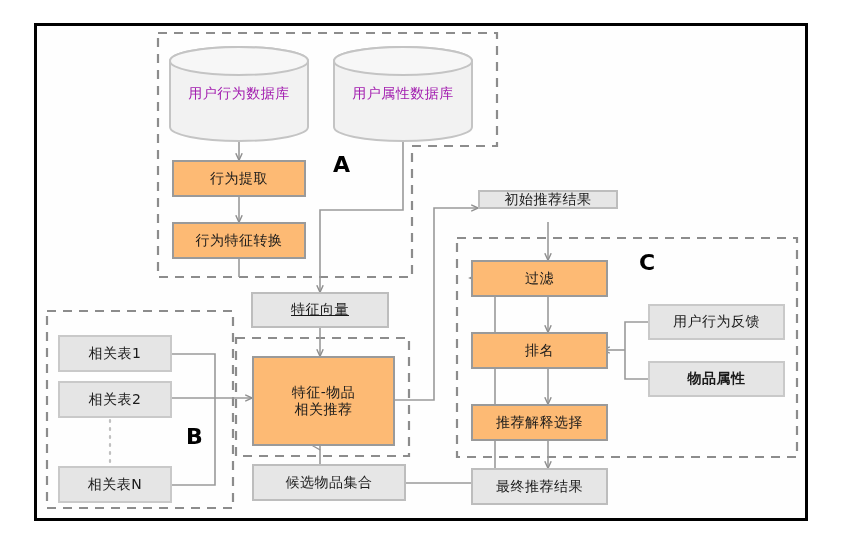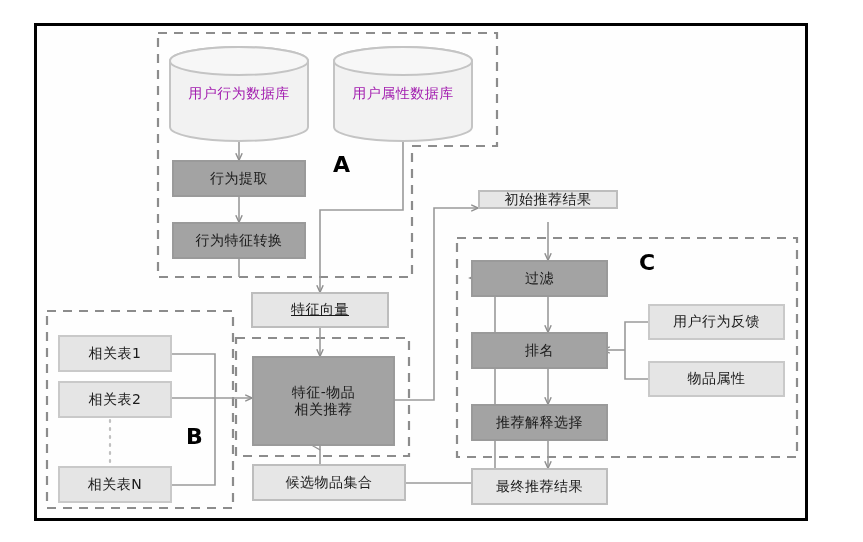--- a/index.html
+++ b/index.html
@@ -2,21 +2,21 @@
 <html><head>
 <meta charset="utf-8">
 <title>Recommendation System Flowchart</title>
 <style>
   html,body{margin:0;padding:0;background:#ffffff;}
   body{font-family:"DejaVu Sans","Liberation Sans",sans-serif;}
   #stage{position:relative;width:863px;height:542px;background:#ffffff;overflow:hidden;}
   #frame{position:absolute;left:34px;top:23px;width:774px;height:498px;border:3px solid #000000;background:#fefefe;box-sizing:border-box;}
   svg#canvas{position:absolute;left:0;top:0;width:863px;height:542px;}
   .node{position:absolute;box-sizing:border-box;display:flex;align-items:center;justify-content:center;text-align:center;line-height:1.25;color:#1a1a1a;}
-  .proc{border:2px solid #9a9a9a;background:#a3a3a3;font-size:14px;letter-spacing:.5px;}
+  .proc{border:2px solid #9a9a9a;background:#fdba74;font-size:14px;letter-spacing:.5px;}
   .data{border:2px solid #bdbdbd;background:#e6e6e6;font-size:14px;letter-spacing:.5px;}
   .light{border:2px solid #c9c9c9;background:#e5e5e5;font-size:14px;letter-spacing:.5px;}
   .grouplabel{position:absolute;font-weight:bold;font-size:22px;color:#000;font-family:"DejaVu Sans","Liberation Sans",sans-serif;}
   .cyl{position:absolute;}
   .cyl .cyltext{position:absolute;left:0;right:0;top:0;bottom:0;display:flex;align-items:center;justify-content:center;font-size:14px;color:#a21caf;letter-spacing:.5px;}
   .two-line{white-space:pre-line;}
 </style>
 </head>
 <body>
 
@@ -134,20 +134,20 @@
   <div class="node proc" style="left:471px;top:404px;width:137px;height:37px;">
     <span>推荐解释选择</span>
   </div>
   <div class="node data" style="left:471px;top:468px;width:137px;height:37px;">
     <span>最终推荐结果</span>
   </div>
 
   <div class="node light" style="left:648px;top:304px;width:137px;height:36px;">
     <span>用户行为反馈</span>
   </div>
-  <div class="node light" style="left:648px;top:361px;width:137px;height:36px;">
+  <div class="node light" style="left:648px;top:361px;width:137px;height:36px;font-weight:bold;">
     <span>物品属性</span>
   </div>
 
   <div class="grouplabel" style="left:333px;top:152px;">A</div>
   <div class="grouplabel" style="left:186px;top:424px;">B</div>
   <div class="grouplabel" style="left:639px;top:250px;">C</div>
 </div>
 
 </body></html>

